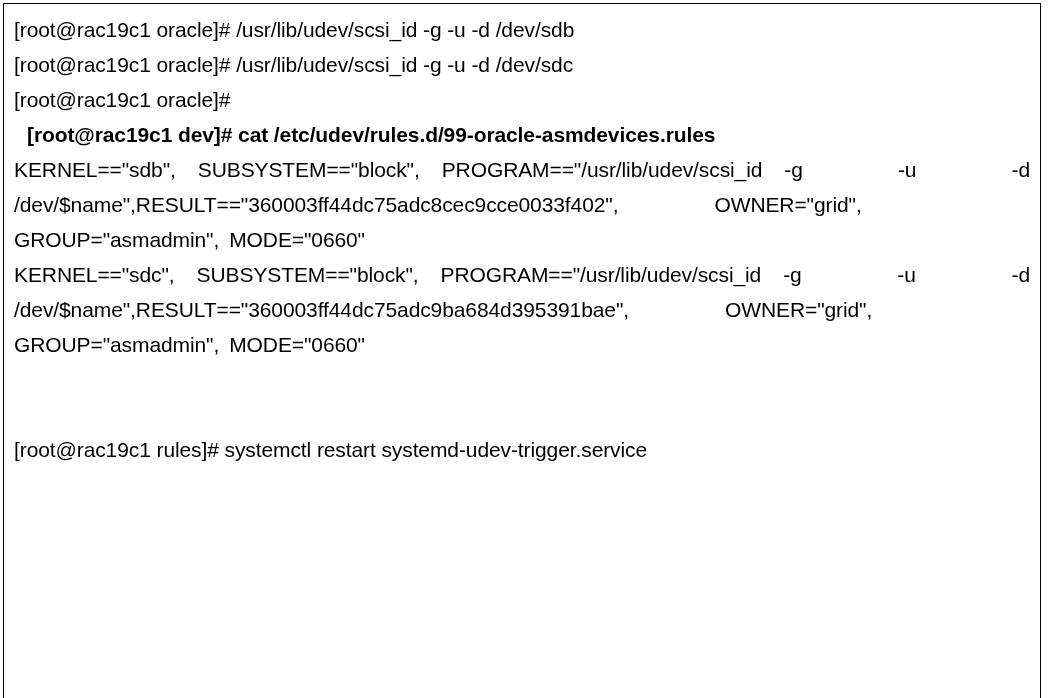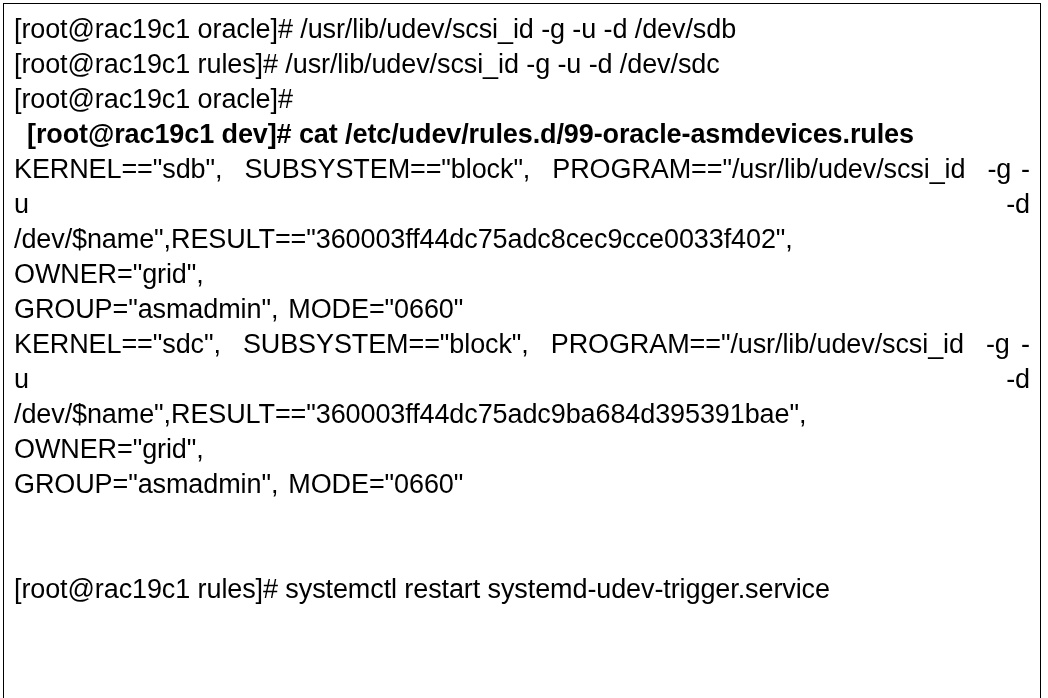--- a/index.html
+++ b/index.html
@@ -25,21 +25,21 @@
     box-sizing: border-box;
     border-left: 1.5px solid #000;
     border-right: 1.5px solid #000;
     border-top: 1.5px solid #000;
     border-bottom: none;
     background: #ffffff;
     padding: 8px 10px 0 10px;
   }
 
   .line {
-    font-size: 27px;
+    font-size: 21px;
     line-height: 35px;
     white-space: pre;
     letter-spacing: -0.1px;
   }
 
   
   .line.justify {
     white-space: normal;
     text-align: justify;
     text-align-last: justify;
@@ -64,21 +64,21 @@
   .gap-sm { display: inline-block; width: 10px; }
   .gap-md { display: inline-block; width: 22px; }
   .gap-lg { display: inline-block; width: 96px; }
 </style>
 </head>
 <body>
 
 <div id="terminal-box">
 
   <div class="line">[root@rac19c1 oracle]# /usr/lib/udev/scsi_id -g -u -d /dev/sdb</div>
-  <div class="line">[root@rac19c1 rules]# /usr/lib/udev/scsi_id -g -u -d /dev/sdc</div>
+  <div class="line">[root@rac19c1 oracle]# /usr/lib/udev/scsi_id -g -u -d /dev/sdc</div>
   <div class="line">[root@rac19c1 oracle]#</div>
   <div class="line indent-2">[root@rac19c1 dev]# cat /etc/udev/rules.d/99-oracle-asmdevices.rules</div>
 
   <div class="line justify">
     <span>KERNEL=="sdb",</span><span class="gap-md"></span><span>SUBSYSTEM=="block",</span><span class="gap-md"></span><span>PROGRAM=="/usr/lib/udev/scsi_id</span><span class="gap-md"></span><span>-g  -u  -d</span>
   </div>
   <div class="line justify">
     <span>/dev/$name",</span><span>RESULT=="360003ff44dc75adc8cec9cce0033f402",</span><span class="gap-lg"></span><span>OWNER="grid",</span>
   </div>
   <div class="line justify last">

